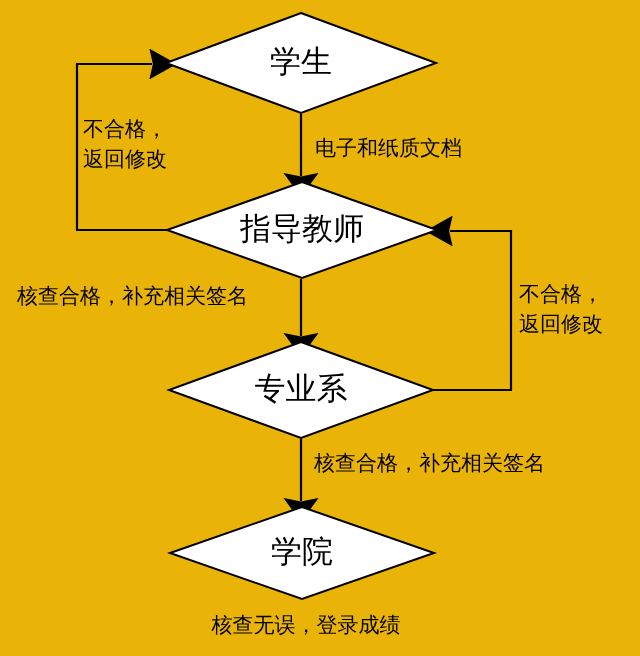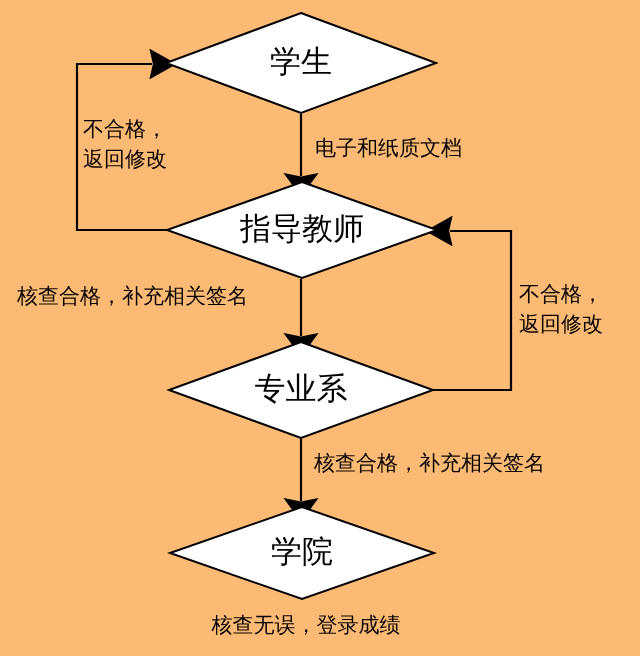--- a/index.html
+++ b/index.html
@@ -7,21 +7,21 @@
     padding: 0;
     background: #ffffff;
   }
   body {
     font-family: "Liberation Serif", "DejaVu Serif", serif;
   }
   #flowchart-canvas {
     position: relative;
     width: 640px;
     height: 656px;
-    background: #fdba74;
+    background: #eab308;
     overflow: hidden;
   }
   #flow-svg {
     position: absolute;
     left: 0;
     top: 0;
     width: 640px;
     height: 656px;
   }
   .node-shape {

